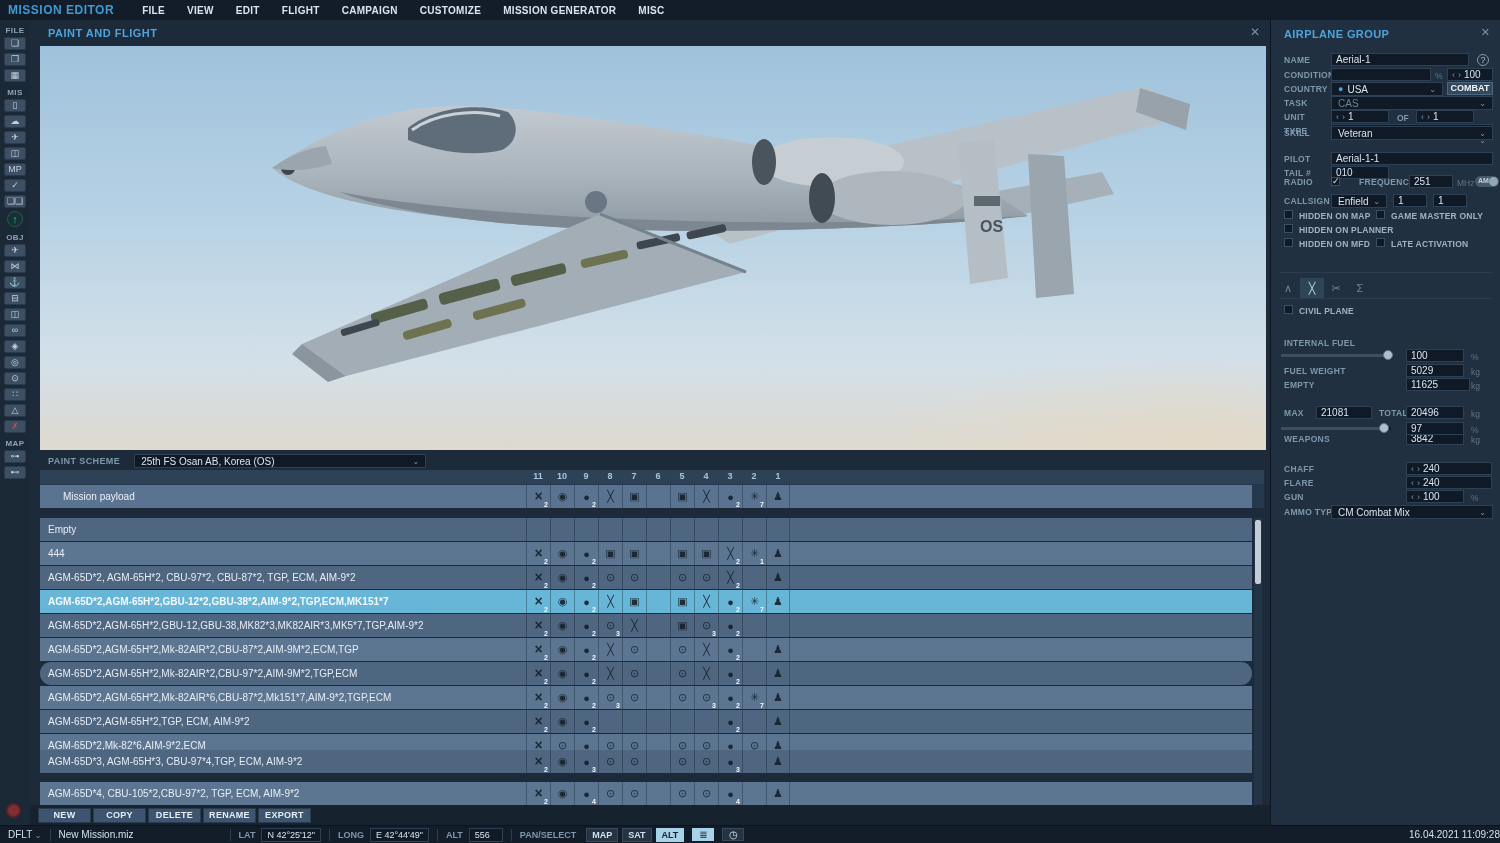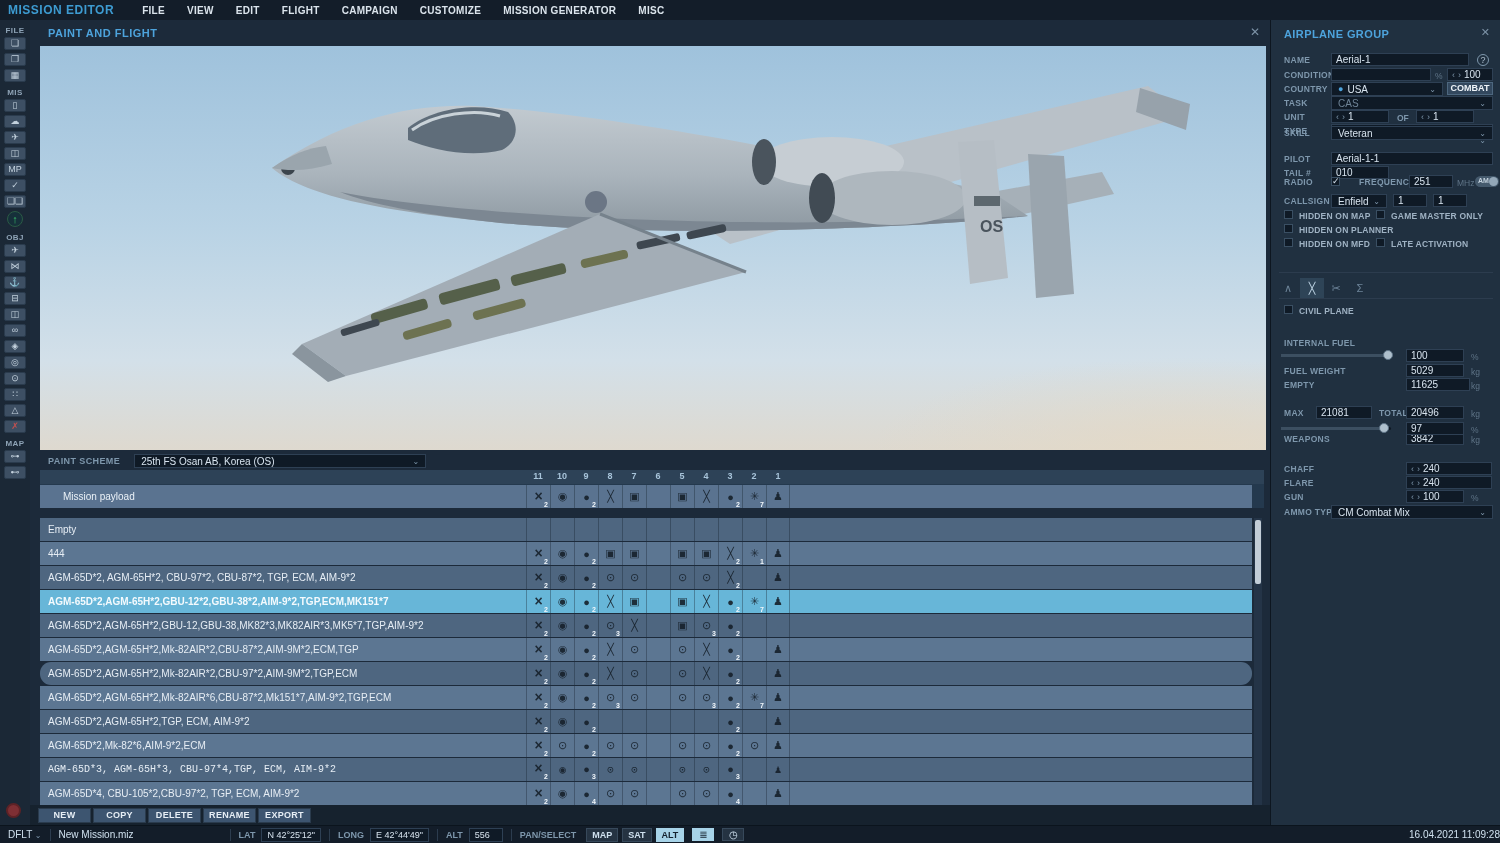--- a/index.html
+++ b/index.html
@@ -653,21 +653,21 @@
               <span class="n">2</span>
             </div>
             <div class="icell">
               <span class="g">⊙</span>
             </div>
             <div class="icell">
               <span class="g">♟</span>
             </div>
           </div>
         </div>
-        <div class="prow dark" style="top: 240px; font-family: Liberation Mono, monospace;">
+        <div class="prow dark" style="top: 232px;">
           <span class="rname">AGM-65D*3, AGM-65H*3, CBU-97*4,TGP, ECM, AIM-9*2</span>
           <div class="cellgrid" style="left: 486px;">
             <div class="icell">
               <span class="g big">×</span>
               <span class="n">2</span>
             </div>
             <div class="icell">
               <span class="g">◉</span>
             </div>
             <div class="icell">

